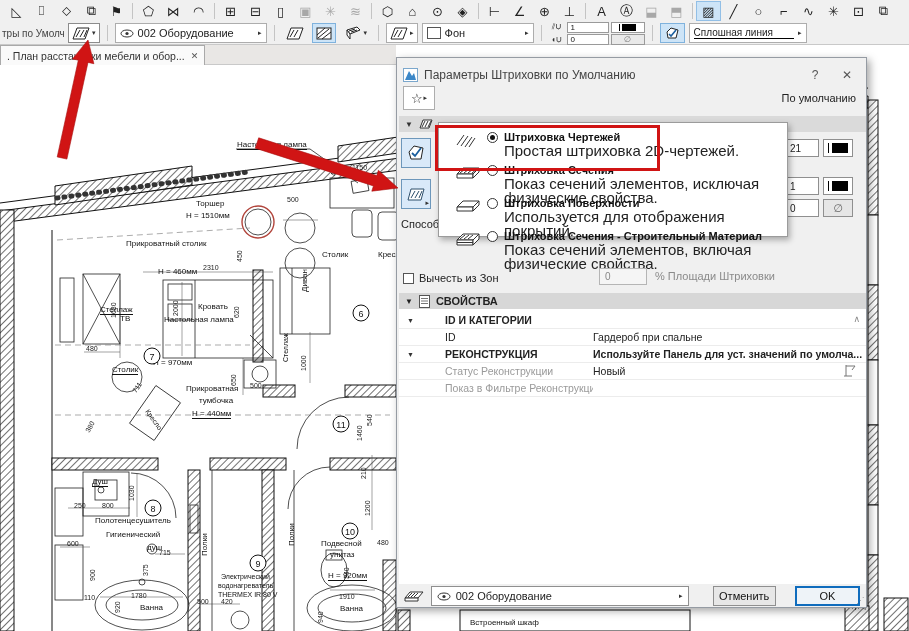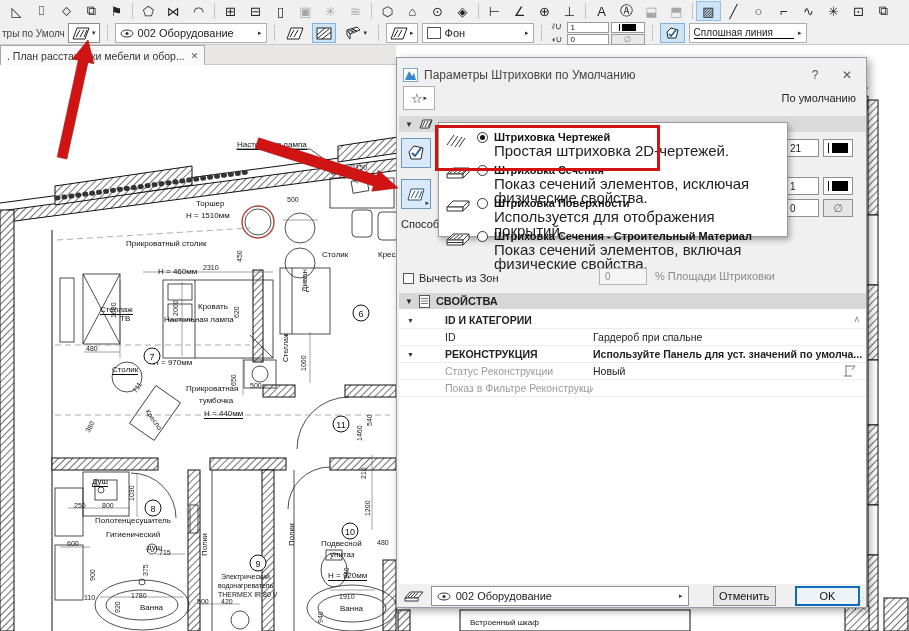--- a/index.html
+++ b/index.html
@@ -70,21 +70,21 @@
   .penrow{position:absolute;display:flex;align-items:center;gap:4px;}
   .dfield{width:34px;height:18px;background:#fff;border:1px solid #8f8f8f;font-size:10px;
     display:flex;align-items:center;padding-left:4px;}
   .dpenbtn{width:30px;height:18px;background:#fff;border:1px solid #8f8f8f;display:flex;
     align-items:center;justify-content:center;gap:3px;}
   .dpenbtn .bar{width:1px;height:10px;background:#000;}
   .dpenbtn .blk{width:16px;height:10px;background:#000;}
   .dpenbtn.off{background:#e6e6e6;color:#666;font-size:11px;}
   
   .popup{position:absolute;left:41px;top:64px;width:350px;height:115px;background:#fff;
-    border:1px solid #9b9b9b;box-shadow:2px 3px 6px rgba(0,0,0,.3);padding:4px 0;}
+    border:1px solid #9b9b9b;box-shadow:2px 3px 6px rgba(0,0,0,.3);padding:4px 10px;}
   .popt{display:flex;align-items:flex-start;padding:3px 6px 3px 6px;gap:6px;height:33px;}
   .popt .ic{width:26px;flex:0 0 auto;margin-top:2px;}
   .popt .radio{width:11px;height:11px;border:1px solid #333;border-radius:50%;flex:0 0 auto;
     margin-top:2px;position:relative;background:#fff;}
   .popt .radio.sel::after{content:"";position:absolute;left:2px;top:2px;width:5px;height:5px;
     border-radius:50%;background:#111;}
   .popt .tx .t1{font-weight:bold;font-size:11px;color:#111;line-height:14px;}
   .popt .tx .t2{font-size:15px;color:#222;line-height:14px;}
   .redrect{position:absolute;left:38px;top:67px;width:225px;height:46px;border:3px solid #d01414;
     z-index:30;pointer-events:none;}
@@ -257,21 +257,21 @@
     <div class="plabel" style="left: 378px; top: 250px;">Кресло</div>
     <div class="plabel" style="left: 120px; top: 314px;">ТВ</div>
     <div class="plabel" style="left: 198px; top: 302px;">Кровать</div>
     <div class="plabel" style="left: 164px; top: 315px;">Настольная лампа</div>
     <div class="plabel" style="left: 300px; top: 292px; transform: rotate(-90deg);">Диван</div>
     <div class="plabel" style="left: 282px; top: 362px; transform: rotate(-90deg); font-size: 7px;">Стеллаж</div>
     <div class="plabel u" style="left: 112px; top: 365px;">Столик</div>
     <div class="plabel" style="left: 153px; top: 358px;">Н = 970мм</div>
     <div class="plabel" style="left: 186px; top: 384px;">Прикроватная</div>
     <div class="plabel" style="left: 199px; top: 396px;">тумбочка</div>
-    <div class="plabel u" style="left: 204px; top: 409px;">Н = 440мм</div>
+    <div class="plabel u" style="left: 192px; top: 409px;">Н = 440мм</div>
     <div class="plabel" style="left: 150px; top: 408px; transform: rotate(55deg); font-size: 7px;">Кресло</div>
     <div class="plabel u" style="left: 92px; top: 477px;">Душ</div>
     <div class="plabel" style="left: 95px; top: 516px;">Полотенцесушитель</div>
     <div class="plabel" style="left: 106px; top: 530px;">Гигиенический</div>
     <div class="plabel" style="left: 147px; top: 543px;">душ</div>
     <div class="plabel" style="left: 140px; top: 603px;">Ванна</div>
     <div class="plabel" style="left: 200px; top: 556px; transform: rotate(-90deg);">Полки</div>
     <div class="plabel" style="left: 221px; top: 573px; font-size: 7px;">Электрический</div>
     <div class="plabel" style="left: 218px; top: 582px; font-size: 7px;">водонагреватель</div>
     <div class="plabel" style="left: 218px; top: 591px; font-size: 7px;">THERMEX IR 80 V</div>

